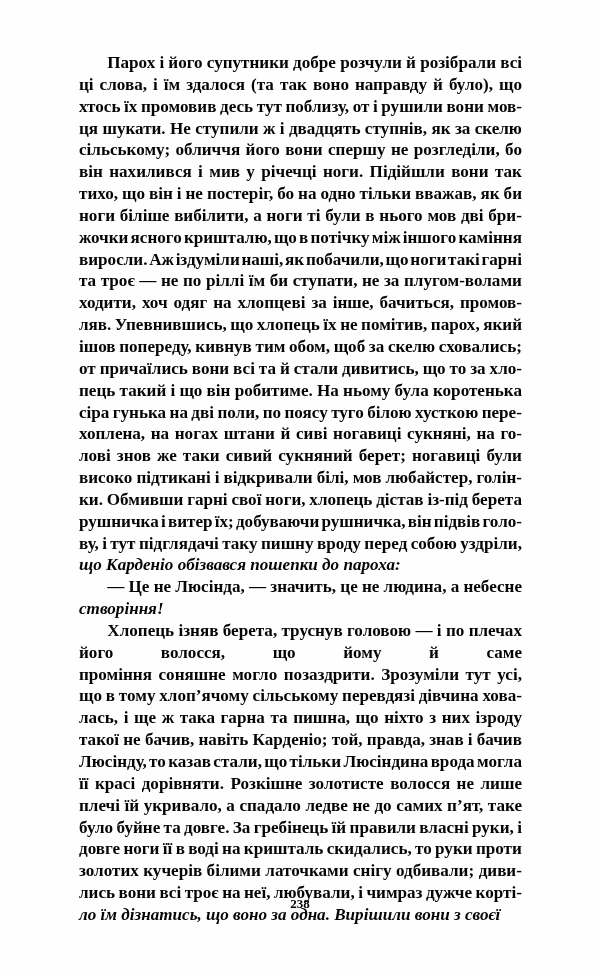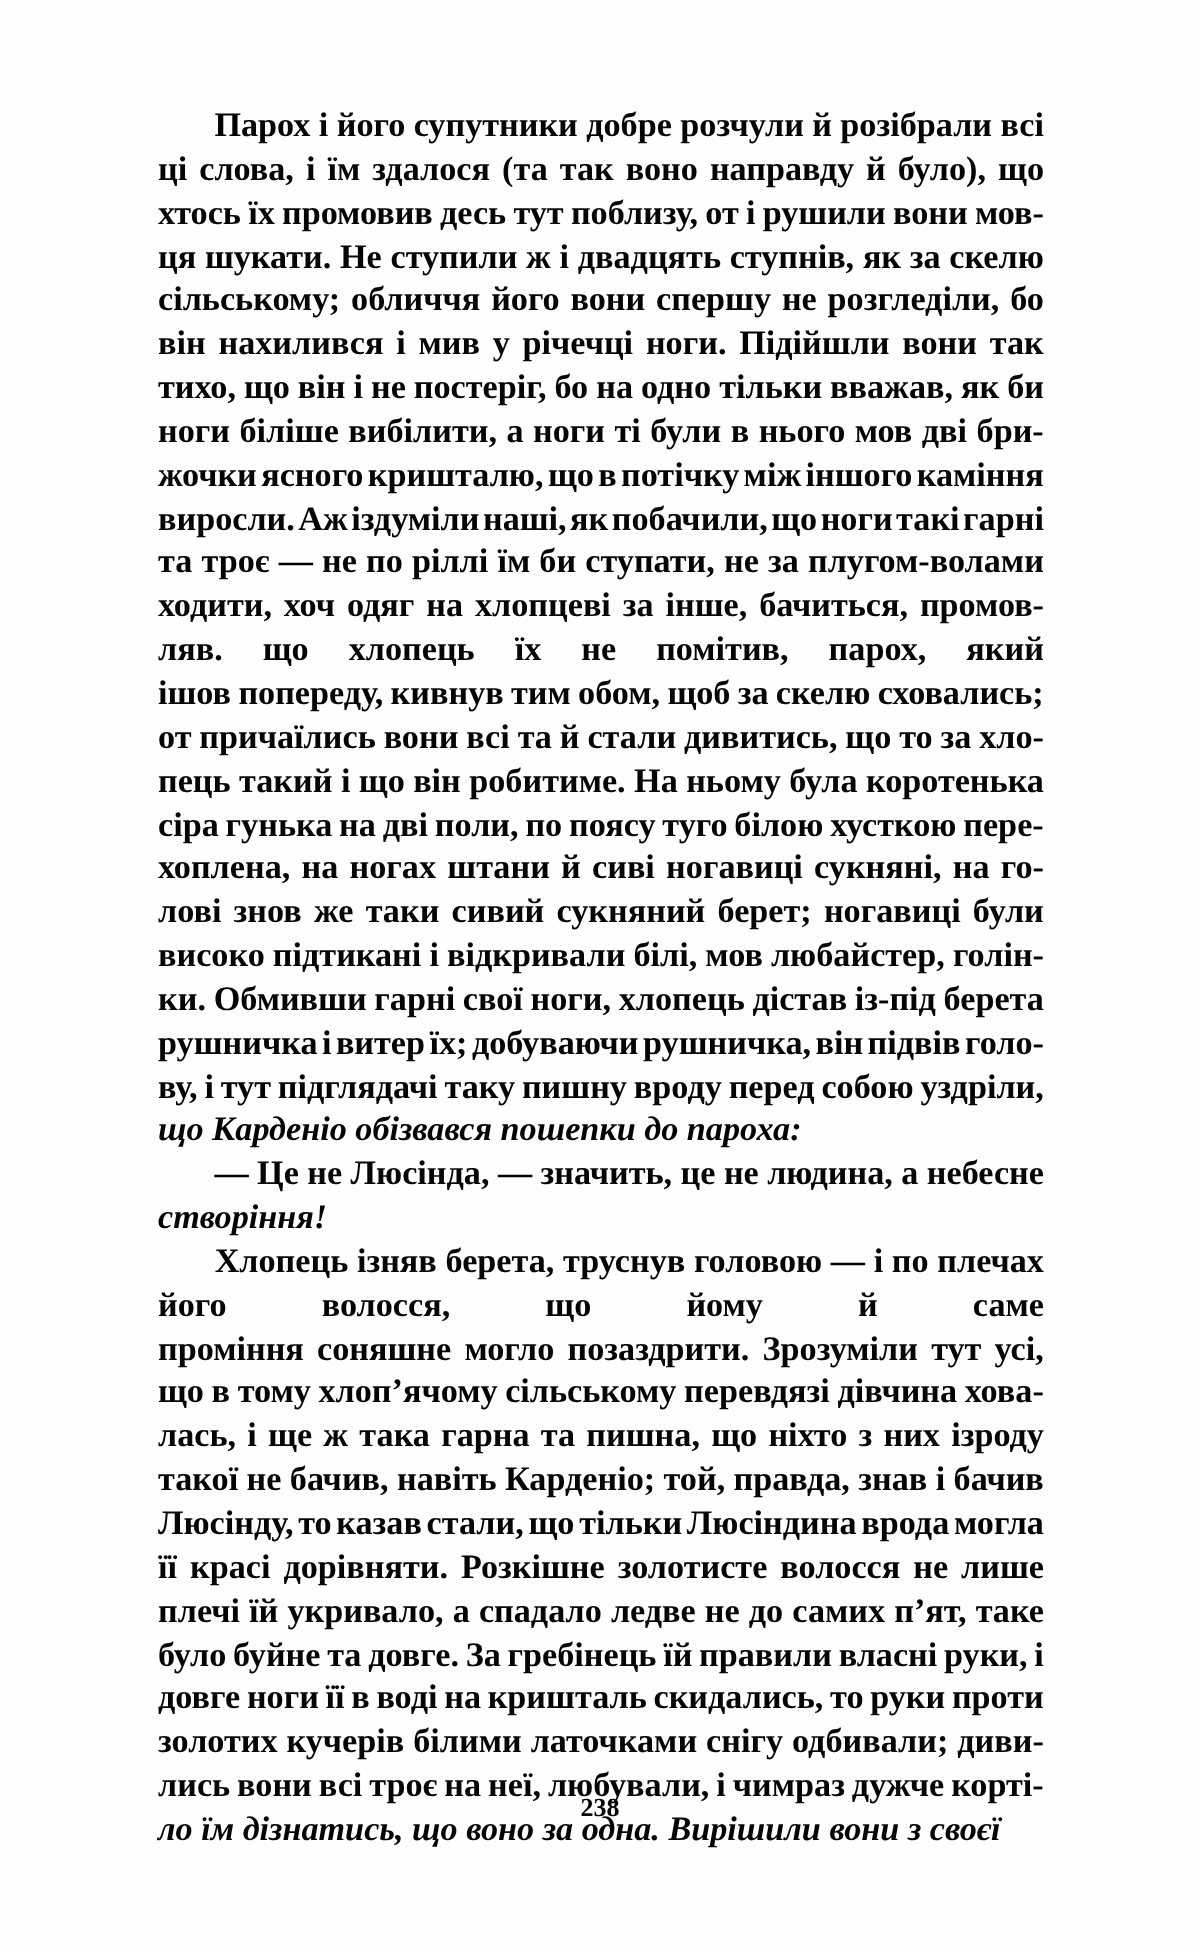--- a/index.html
+++ b/index.html
@@ -214,20 +214,21 @@
           <span class="w">одяг</span>
           <span class="w">на</span>
           <span class="w">хлопцеві</span>
           <span class="w">за</span>
           <span class="w">інше,</span>
           <span class="w">бачиться,</span>
           <span class="w">промов-</span>
         </div>
         <div class="line j">
           <span class="w">ляв.</span>
+          <span class="w">Упевнившись,</span>
           <span class="w">що</span>
           <span class="w">хлопець</span>
           <span class="w">їх</span>
           <span class="w">не</span>
           <span class="w">помітив,</span>
           <span class="w">парох,</span>
           <span class="w">який</span>
         </div>
         <div class="line j">
           <span class="w">ішов</span>

